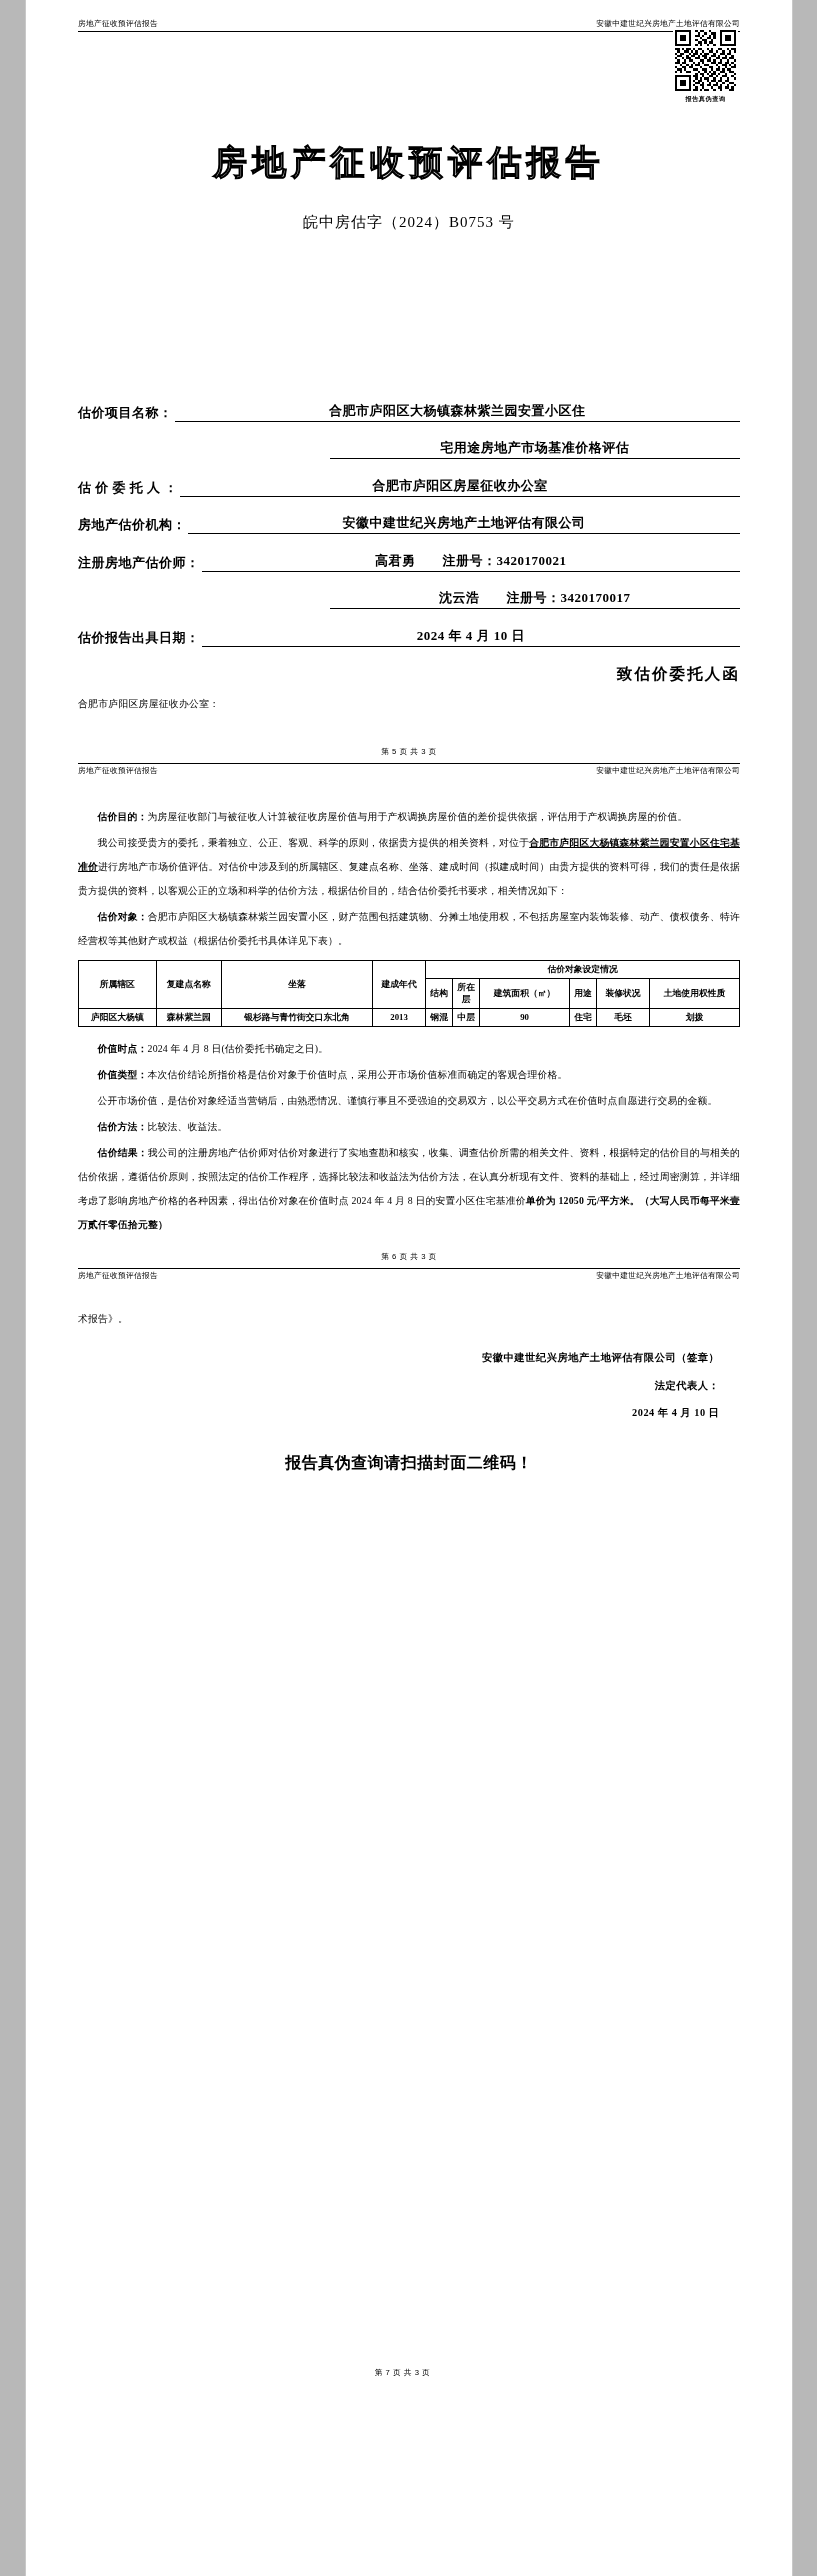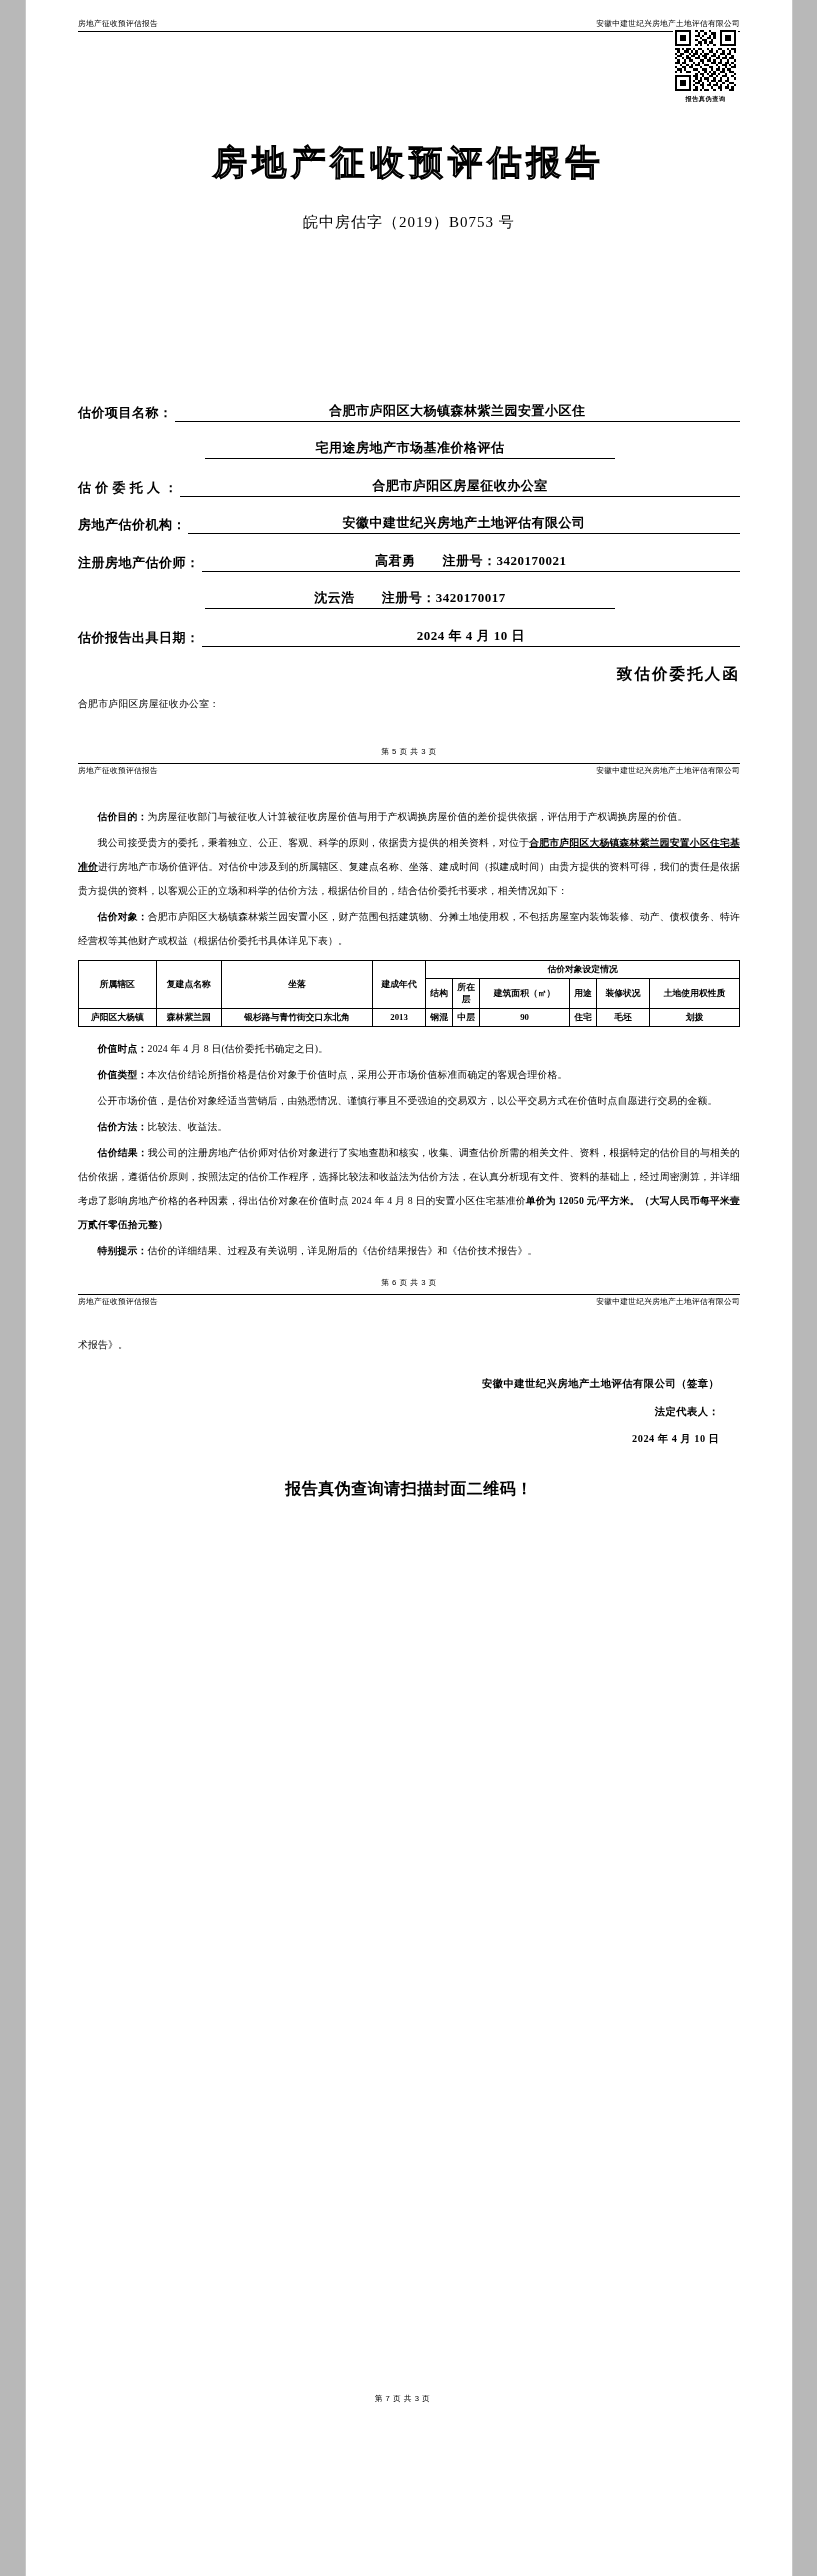--- a/index.html
+++ b/index.html
@@ -45,21 +45,21 @@
   .cover-no { text-align:center; font-size:15px; margin-top:27px; letter-spacing:1px; }
 
   .info-block { margin-top:170px; }
   .info-row { display:flex; align-items:flex-end; font-size:13px; font-weight:bold;
               letter-spacing:0.5px; margin-bottom:17.5px; }
   .info-row .lbl { white-space:nowrap; }
   .info-row .val {
     flex:1; border-bottom:1px solid #000; text-align:center;
     padding-bottom:1px; margin-left:2.1px;
   }
-  .info-row.sub { justify-content:center; }
+  .info-row.sub { justify-content:flex-end; }
   .info-row.sub .val { flex:0 0 62%; }
 
   .letter-title { text-align:right; font-size:15.5px; font-weight:bold;
                   letter-spacing:2.1px; margin-top:7.2px; }
   .addressee { font-size:9.8px; margin-top:13.4px; letter-spacing:0.3px;}
 
   
   .para { font-size:9.8px; line-height:2.45; text-align:justify; text-indent:2em;
           letter-spacing:0.2px; margin:0 0 2.1px 0; }
   .para.noind { text-indent:0; }
@@ -285,21 +285,21 @@
             <rect x="14" y="27" width="2" height="1"></rect>
           <rect x="18" y="27" width="1" height="1"></rect>
             <rect x="21" y="27" width="1" height="1"></rect>
             <rect x="25" y="27" width="2" height="1"></rect>
         </g>
       </svg>
       <div class="qr-cap">报告真伪查询</div>
     </div>
 
     <div class="cover-title">房地产征收预评估报告</div>
-    <div class="cover-no">皖中房估字（2019）B0753 号</div>
+    <div class="cover-no">皖中房估字（2024）B0753 号</div>
 
     <div class="info-block">
       <div class="info-row">
         <span class="lbl">估价项目名称：</span>
         <span class="val">合肥市庐阳区大杨镇森林紫兰园安置小区住</span>
       </div>
       <div class="info-row sub">
         <span class="val">宅用途房地产市场基准价格评估</span>
       </div>
       <div class="info-row">
@@ -395,23 +395,20 @@
     </p>
 
     <p class="para">
       <span class="b">估价方法：</span><span>比较法、收益法。</span>
     </p>
 
     <p class="para">
       <span class="b">估价结果：</span><span>我公司的注册房地产估价师对估价对象进行了实地查勘和核实，收集、调查估价所需的相关文件、资料，根据特定的估价目的与相关的估价依据，遵循估价原则，按照法定的估价工作程序，选择比较法和收益法为估价方法，在认真分析现有文件、资料的基础上，经过周密测算，并详细考虑了影响房地产价格的各种因素，得出估价对象在价值时点 2024 年 4 月 8 日的安置小区住宅基准价</span><span class="b">单价为 12050 元/平方米。（大写人民币每平米壹万贰仟零伍拾元整）</span>
     </p>
 
-    <p class="para">
-      <span class="b">特别提示：</span><span>估价的详细结果、过程及有关说明，详见附后的《估价结果报告》和《估价技术报告》。</span>
-    </p>
 
     <div class="spacer-sm"></div>
     <div class="pageno">第 6 页 共 3 页</div>
     <div class="run-foot">
       <span>房地产征收预评估报告</span>
       <span>安徽中建世纪兴房地产土地评估有限公司</span>
     </div>
   </div>
 
   <div class="page" style="padding-top:26px; height:1123px;">

